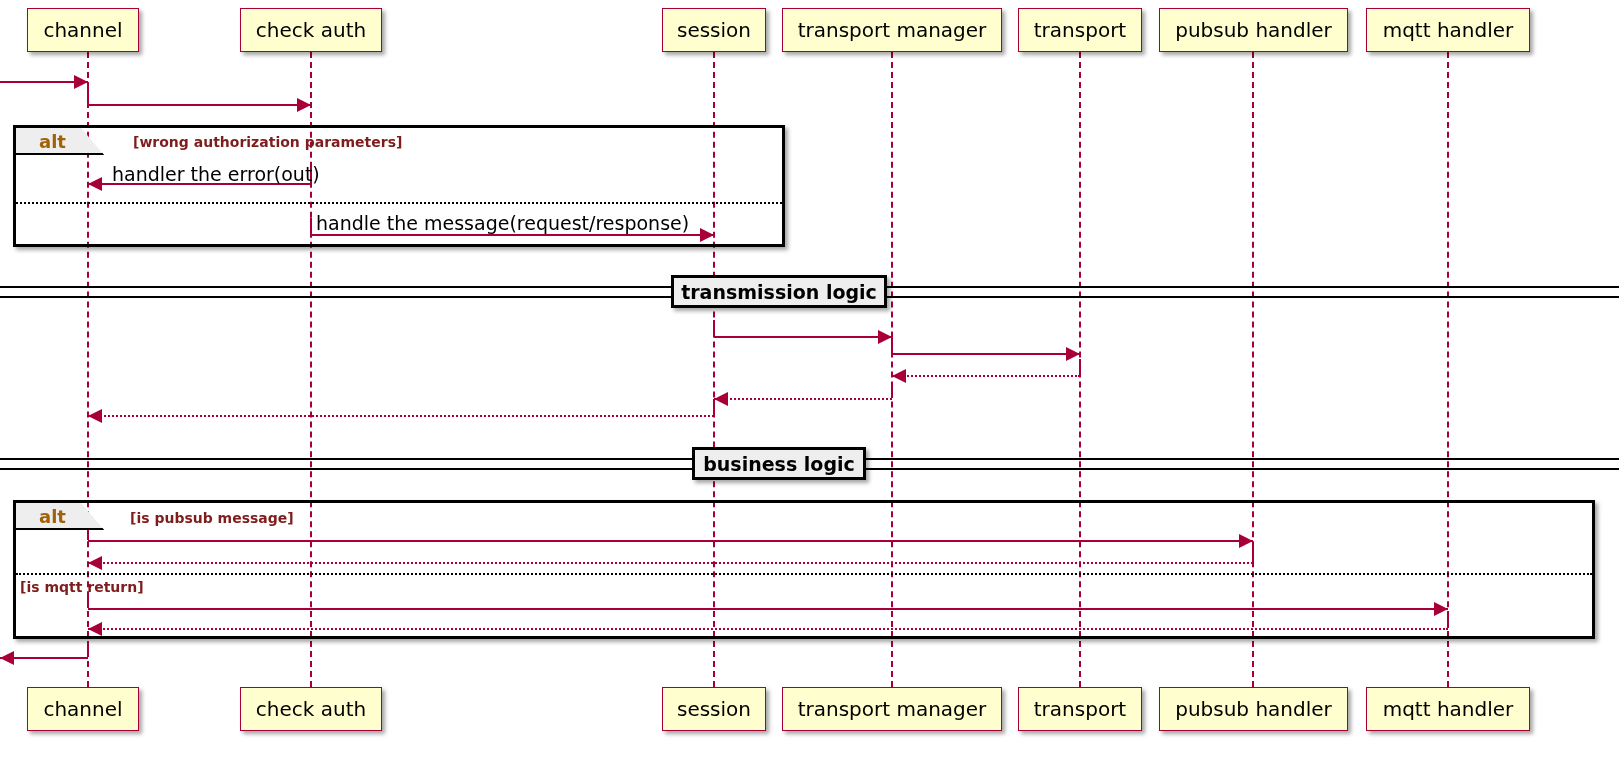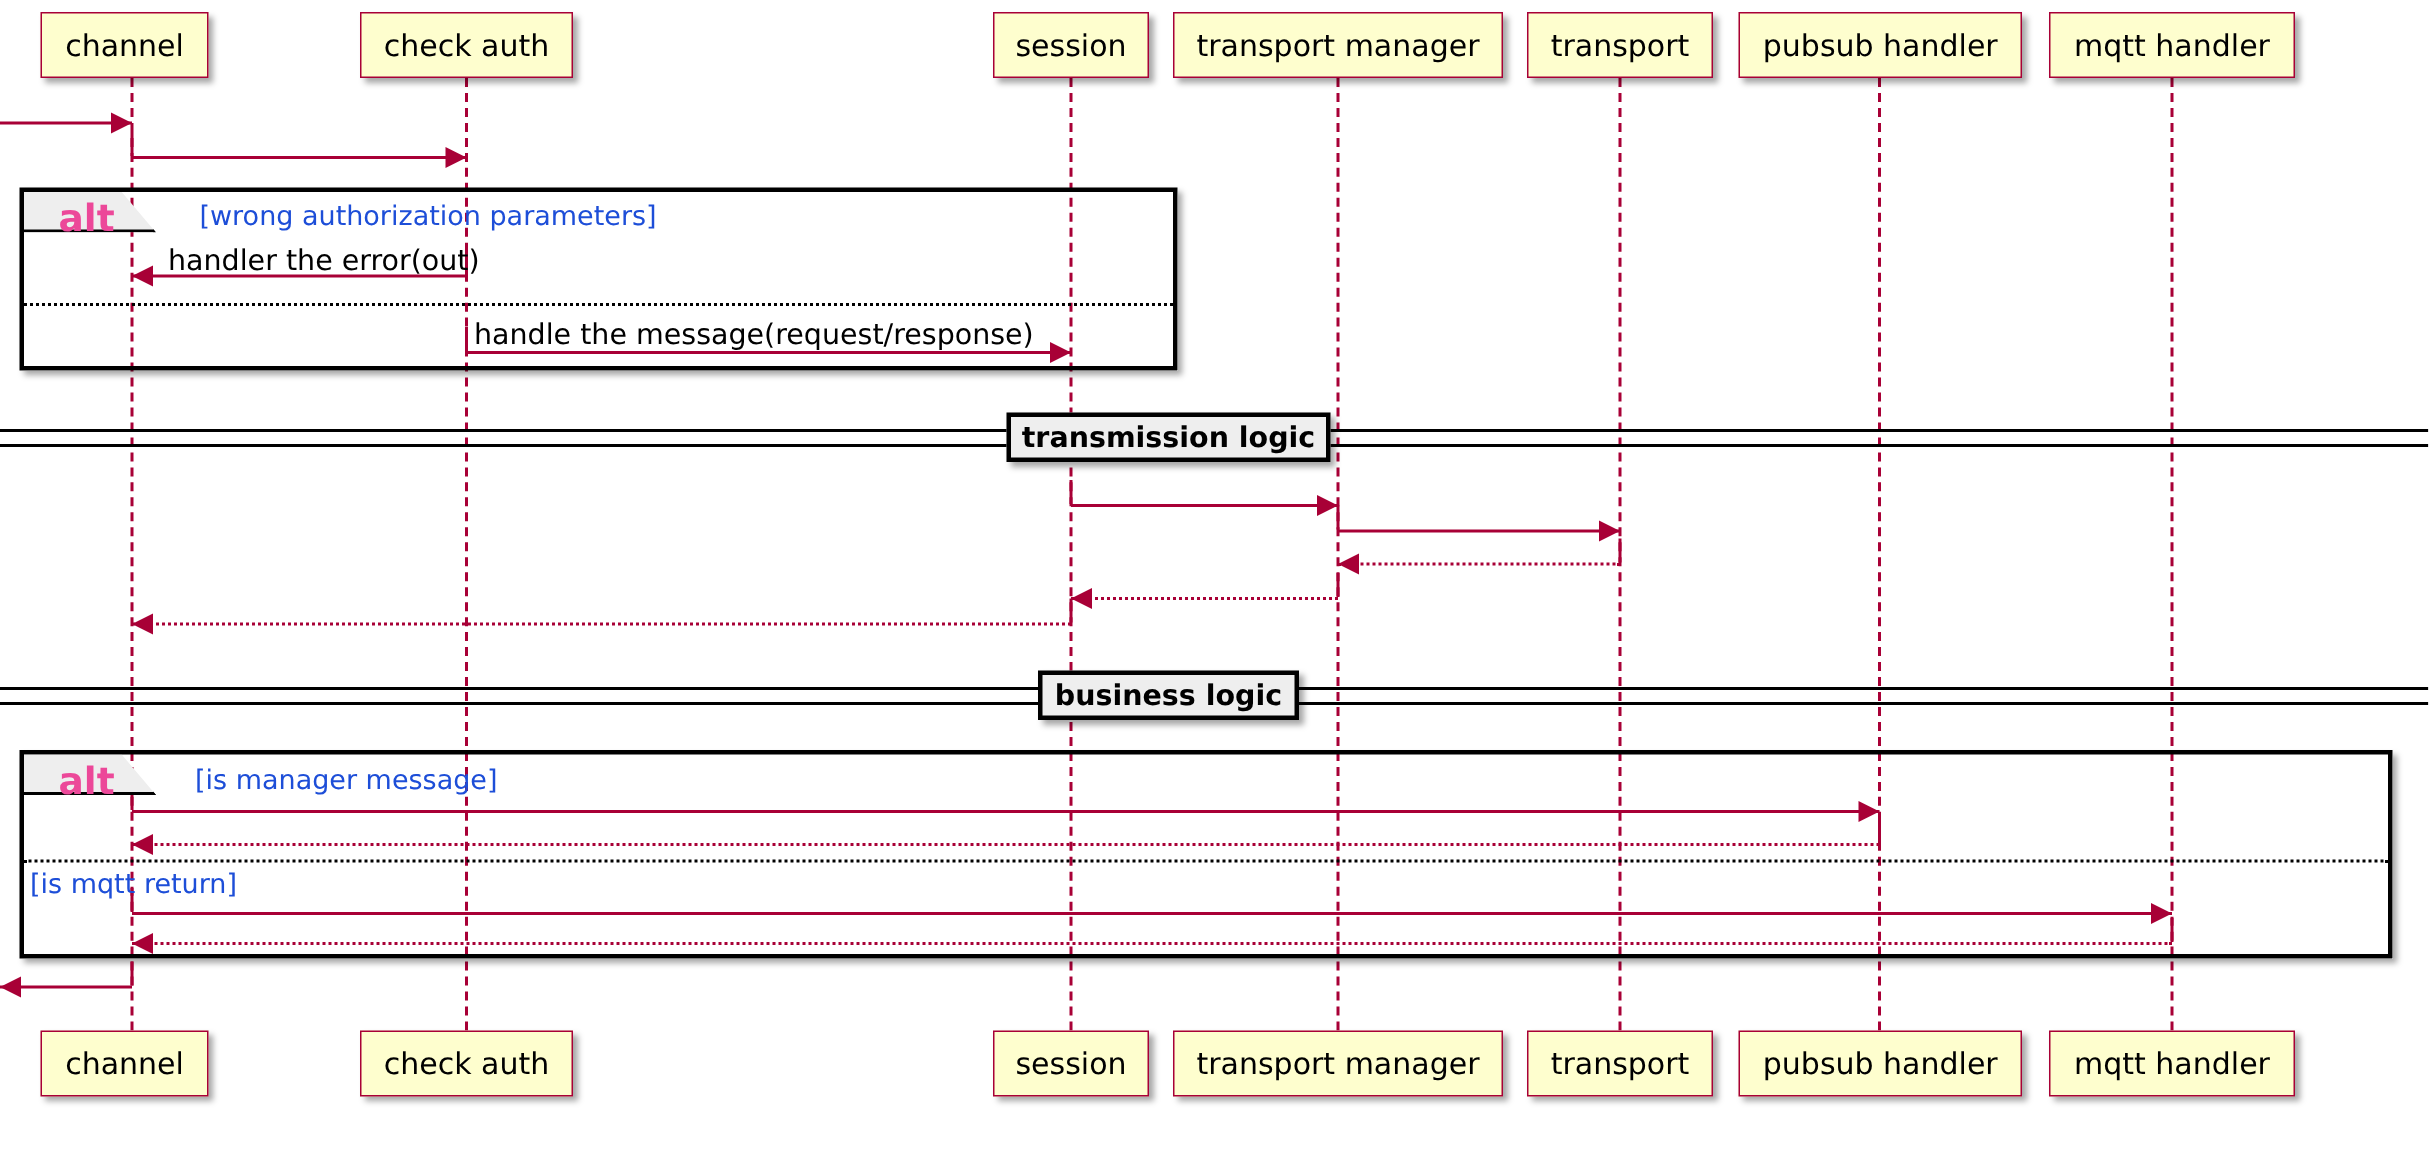--- a/index.html
+++ b/index.html
@@ -92,31 +92,31 @@
   .group-tab {
     position: absolute;
     box-sizing: border-box;
     background: #EEEEEE;
     border-right: 2px solid #000000;
     border-bottom: 2px solid #000000;
     z-index: 5;
   }
   .group-tab-label {
     position: absolute;
-    font-size: 25px;
+    font-size: 18px;
     font-weight: bold;
-    color: #ec4899;
+    color: #a16207;
     z-index: 6;
     white-space: nowrap;
   }
   .group-cond {
     position: absolute;
-    font-size: 18px;
-    font-weight: normal;
-    color: #1d4ed8;
+    font-size: 14px;
+    font-weight: bold;
+    color: #7f1d1d;
     white-space: nowrap;
     z-index: 6;
   }
   .group-else-line {
     position: absolute;
     height: 0;
     border-top: 2px dotted #000000;
     z-index: 5;
   }
   
@@ -158,21 +158,21 @@
     <div class="divider-rule" style="left: 0px; top: 458px; width: 1619px;"></div>
     <div class="divider-rule" style="left: 0px; top: 468px; width: 1619px;"></div>
     <div class="group-frame" style="left: 13px; top: 125px; width: 772px; height: 122px;"></div>
     <div class="group-tab" style="left: 16px; top: 128px; width: 88px; height: 27px; clip-path: polygon(0px 0px, 74% 0px, 100% 100%, 0px 100%);"></div>
     <div class="group-tab-label" style="left: 39px; top: 131px;">alt</div>
     <div class="group-cond" style="left: 133px; top: 134px;">[wrong authorization parameters]</div>
     <div class="group-else-line" style="left: 16px; top: 202px; width: 766px;"></div>
     <div class="group-frame" style="left: 13px; top: 500px; width: 1582px; height: 139px;"></div>
     <div class="group-tab" style="left: 16px; top: 503px; width: 88px; height: 27px; clip-path: polygon(0px 0px, 74% 0px, 100% 100%, 0px 100%);"></div>
     <div class="group-tab-label" style="left: 39px; top: 506px;">alt</div>
-    <div class="group-cond" style="left: 130px; top: 510px;">[is manager message]</div>
+    <div class="group-cond" style="left: 130px; top: 510px;">[is pubsub message]</div>
     <div class="group-else-line" style="left: 16px; top: 573px; width: 1576px;"></div>
     <div class="group-cond" style="left: 20px; top: 579px;">[is mqtt return]</div>
     <div class="msg-line" style="left: 0px; top: 81px; width: 88px;"></div>
     <div class="arrow-head right" style="left: 74px; top: 75px;"></div>
     <div class="msg-stub" style="left: 87px; top: 88px; height: 16px;"></div>
     <div class="msg-line" style="left: 88px; top: 104px; width: 223px;"></div>
     <div class="arrow-head right" style="left: 297px; top: 98px;"></div>
     <div class="msg-stub" style="left: 310px; top: 167px; height: 16px;"></div>
     <div class="msg-line" style="left: 88px; top: 183px; width: 223px;"></div>
     <div class="arrow-head left" style="left: 88px; top: 177px;"></div>

